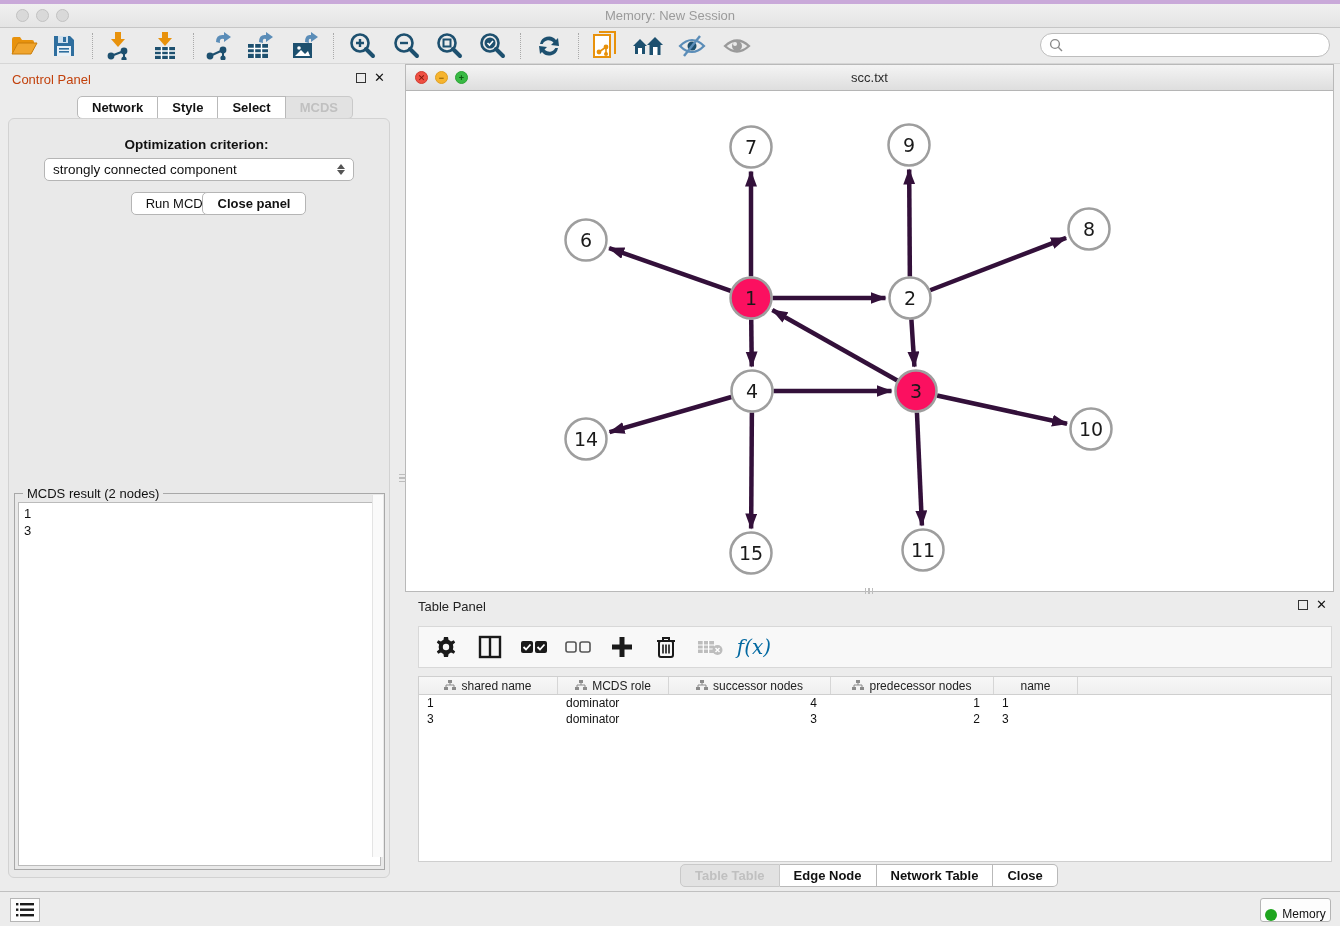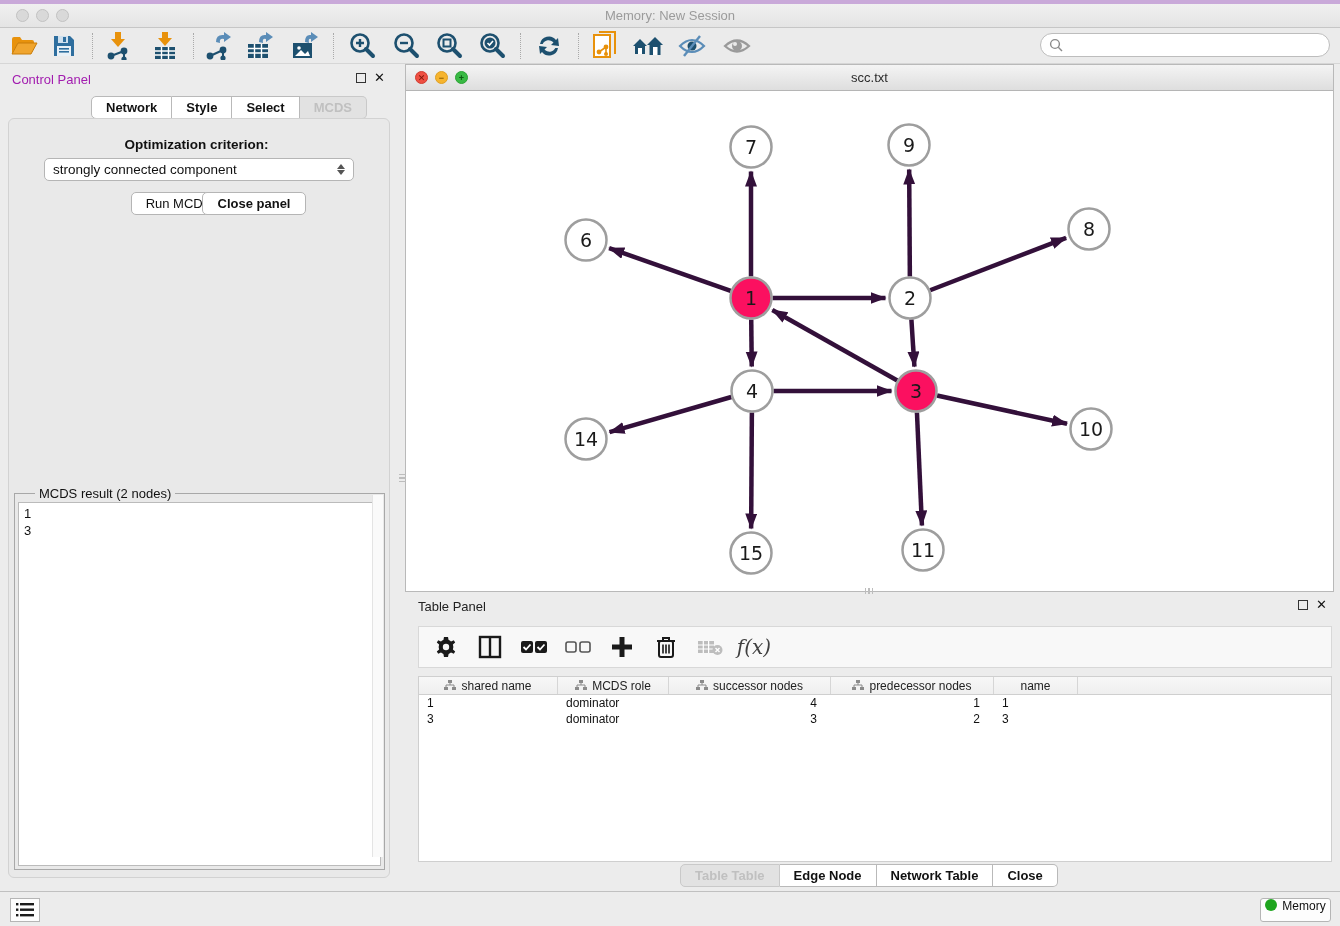--- a/index.html
+++ b/index.html
@@ -12,47 +12,47 @@
   #titlebar { left:0; top:4px; width:1340px; height:24px; background:linear-gradient(#f0f0f0,#e4e4e4); border-bottom:1px solid #c6c6c6; }
   #titlebar .traffic { position:absolute; top:5px; width:13px; height:13px; border-radius:50%; background:#d9d9d9; border:1px solid #c2c2c2; }
   #title-text { width:100%; text-align:center; line-height:23px; font-size:13px; color:#9b9b9b; }
 
   
   #toolbar { left:0; top:28px; width:1340px; height:36px; background:#ebebeb; border-bottom:1px solid #d6d6d6; }
   .tool { position:absolute; top:3px; width:36px; height:30px; display:flex; align-items:center; justify-content:center; cursor:pointer; }
   .tsep { position:absolute; top:5px; height:26px; width:0; border-left:1px dotted #a9a9a9; }
   #search-box { position:absolute; left:1040px; top:5px; width:290px; height:24px; background:#fff; border:1px solid #bdbdbd; border-radius:12px; display:flex; align-items:center; padding-left:8px; }
   #search-box input { border:none; outline:none; flex:1; font-size:13px; font-family:inherit; background:transparent; margin-left:5px; }
-  #cp-title { left:12px; top:72px; font-size:13px; color:#a21caf; }
+  #cp-title { left:12px; top:72px; font-size:13px; color:#c2410c; }
   .win-btns { display:flex; gap:8px; align-items:center; }
   #cp-btns { left:356px; top:73px; }
   .float-icon { width:10px; height:10px; border:1.5px solid #333; display:inline-block; }
   .close-icon { font-size:13px; font-weight:bold; color:#111; line-height:10px; }
 
   .tabstrip { display:flex; }
   .tab { height:23px; line-height:21px; padding:0 14px; background:#fff; border:1px solid #b9b9b9; border-left:none; font-size:13px; font-weight:600; color:#111; text-align:center; cursor:pointer; }
   .tab:first-child { border-left:1px solid #b9b9b9; border-radius:5px 0 0 5px; }
   .tab:last-child { border-radius:0 5px 5px 0; }
   .tab.active { background:#e2e2e2; color:#c0c0c0; border-color:#c9c9c9; cursor:default; }
-  #cp-tabs { left:91px; top:96px; }
+  #cp-tabs { left:77px; top:96px; }
 
   #cp-body { left:8px; top:118px; width:382px; height:760px; background:#e9e9e9; border:1px solid #d2d2d2; border-radius:6px; }
   #opt-label { left:0; top:137px; width:393px; text-align:center; font-size:13.5px; font-weight:600; color:#111; }
   #criterion-select { left:44px; top:158px; width:310px; height:23px; background:#fff; border:1px solid #b5b5b5; border-radius:5px; display:flex; align-items:center; padding:0 8px; font-size:13.5px; color:#111; cursor:pointer; }
   #criterion-select .label { flex:1; }
   .stepper { display:flex; flex-direction:column; gap:1px; align-items:center; }
   .stepper i { width:0; height:0; border-left:4px solid transparent; border-right:4px solid transparent; }
   .stepper .up { border-bottom:5px solid #555; }
   .stepper .dn { border-top:5px solid #555; }
   .pbtn { position:absolute; height:23px; background:#fff; border:1px solid #b5b5b5; border-radius:5px; font-size:13px; color:#111; text-align:center; line-height:21px; cursor:pointer; }
   #run-btn { left:94px; top:192px; width:95px;margin-left:37px; }
   #closepanel-btn { left:202px; top:192px; width:104px;font-weight:bold; }
 
   #result-box { left:14px; top:493px; width:371px; height:377px; border:1px solid #a8a8a8; background:transparent; }
-  #result-legend { position:absolute; left:20px; top:-8px; background:#e9e9e9; padding:0 4px; font-size:13px; color:#111; }
+  #result-legend { position:absolute; left:8px; top:-8px; background:#e9e9e9; padding:0 4px; font-size:13px; color:#111; }
   #result-area { position:absolute; left:3px; top:8px; width:363px; height:364px; background:#fff; border:1px solid #bbb; font-size:13px; color:#111; padding:2px 5px; line-height:17px; white-space:pre-line; }
   #result-scroll { position:absolute; right:1px; top:1px; width:11px; height:362px; background:#fafafa; border-left:1px solid #e4e4e4; }
 
   
   #net-win { left:405px; top:64px; width:929px; height:528px; border:1px solid #b9b9b9; background:#fff; }
   #net-titlebar { position:absolute; left:0; top:0; width:100%; height:26px; background:linear-gradient(#f4f4f4,#dedede); border-bottom:1px solid #b5b5b5; }
   #net-title { width:100%; text-align:center; font-size:13px; color:#2b2b2b; line-height:25px; }
   .tl { position:absolute; top:6px; width:13px; height:13px; border-radius:50%; font-size:9px; font-weight:bold; text-align:center; line-height:13px; cursor:pointer; }
   #tl-close { left:9px;  background:#ee4f42; border:1px solid #d13c30; color:#7c1408; }
   #tl-min   { left:29px; background:#f6b42e; border:1px solid #dfa023; color:#8a5d00; }
@@ -63,36 +63,36 @@
   .grip-v b, .grip-h b { display:block; background:#bdbdbd; }
   .grip-v b { width:7px; height:1.5px; }
   .grip-h { left:860px; top:587px; width:18px; height:8px; display:flex; justify-content:center; gap:2px; align-items:center; }
   .grip-h b { width:1.5px; height:6px; }
 
   
   #tp-title { left:418px; top:599px; font-size:13px; color:#222; }
   #tp-btns { left:1298px; top:600px; }
   #tp-toolbar { left:418px; top:626px; width:914px; height:42px; background:#f8f8f8; border:1px solid #d8d8d8; display:flex; align-items:center; gap:14px; padding-left:12px; }
   .tp-tool { width:30px; height:30px; display:flex; align-items:center; justify-content:center; cursor:pointer; }
-  .fx { font-family:"DejaVu Serif","Liberation Serif",serif; font-style:italic; font-size:20px; color:#404040; }
+  .fx { font-family:"DejaVu Serif","Liberation Serif",serif; font-style:italic; font-size:20px; color:#0369a1; }
 
   #tp-table { left:418px; top:676px; width:914px; height:186px; background:#fff; border:1px solid #cfcfcf; }
   #tp-headrow { display:flex; height:18px; background:linear-gradient(#f7f7f7,#efefef); border-bottom:1px solid #cfcfcf; }
   .hcell { display:flex; align-items:center; justify-content:center; gap:5px; font-size:12px; color:#222; border-right:1px solid #d6d6d6; height:100%; }
   .trow { display:flex; height:16px; font-size:12px; color:#111; }
   .tcell { padding:1px 8px; overflow:hidden; }
   .tcell.num { text-align:right; padding-right:14px; }
   .c0{width:139px}.c1{width:111px}.c2{width:162px}.c3{width:163px}.c4{width:84px}.cf{flex:1}
 
   #tp-tabs { left:680px; top:864px; }
 
   
   #statusbar { left:0; top:891px; width:1340px; height:35px; background:#ececec; border-top:1px solid #c0c0c0; }
   #list-btn { position:absolute; left:10px; top:6px; width:30px; height:24px; background:#fdfdfd; border:1px solid #b5b5b5; display:flex; align-items:center; justify-content:center; cursor:pointer; }
-  #memory-btn { position:absolute; left:1260px; top:6px; width:71px; height:24px; background:#fdfdfd; border:1px solid #b5b5b5; border-radius:3px; display:flex; align-items:flex-start; justify-content:center; gap:5px; font-size:12px; color:#111; cursor:pointer; }
+  #memory-btn { position:absolute; left:1260px; top:6px; width:71px; height:24px; background:#fdfdfd; border:1px solid #b5b5b5; border-radius:3px; display:flex; align-items:flex-end; justify-content:center; gap:5px; font-size:12px; color:#111; cursor:pointer; }
   #memory-dot { width:12px; height:12px; border-radius:50%; background:#1fa51f; }
   svg { display:block; }
 </style>
 </head>
 <body>
 
 <div id="accent-strip" class="abs"></div>
 <div id="titlebar" class="abs">
   <span class="traffic" style="left:16px"></span>
   <span class="traffic" style="left:36px"></span>

